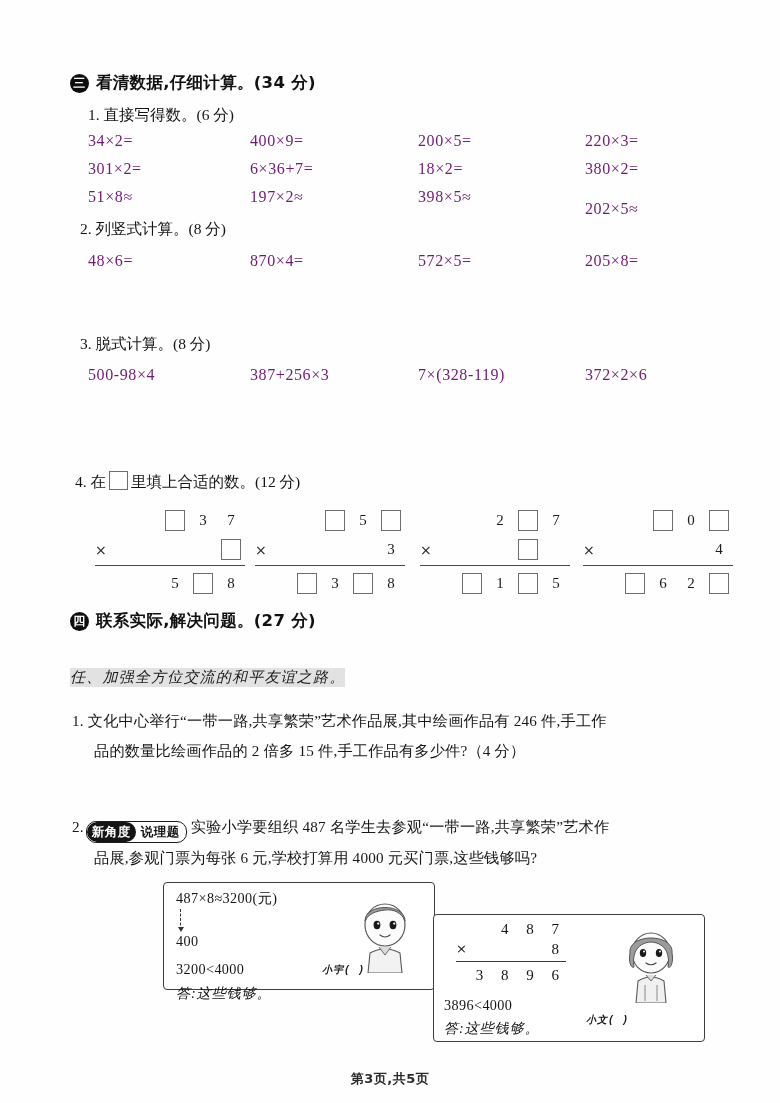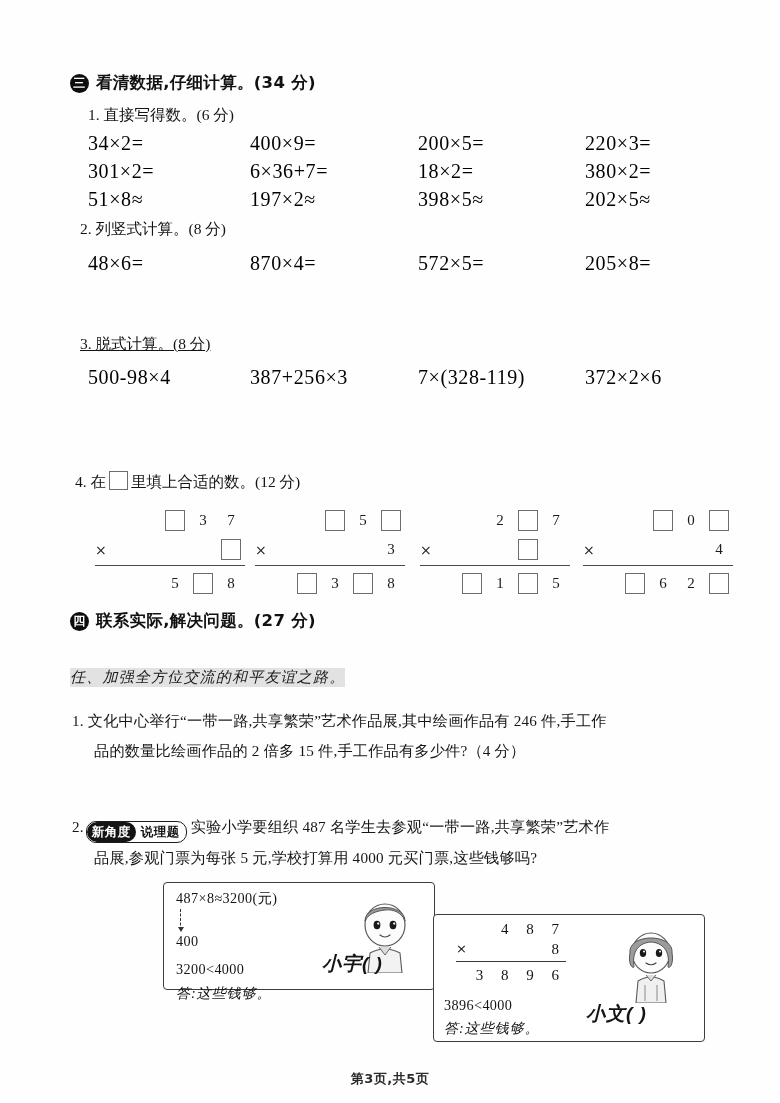--- a/index.html
+++ b/index.html
@@ -54,25 +54,25 @@
     position: absolute;
     font-size: 15.5px;
     font-family: "Liberation Serif", "DejaVu Serif", serif;
     white-space: nowrap;
     color: #141414;
   }
 
   
   .expr {
     position: absolute;
-    font-size: 20px;
+    font-size: 16px;
     font-family: "Liberation Serif", "DejaVu Serif", serif;
     white-space: nowrap;
     letter-spacing: 0.6px;
-    color: #000000;
+    color: #701a75;
   }
 
   
   .vmul {
     position: absolute;
     width: 150px;
   }
   .vrow {
     display: flex;
     align-items: center;
@@ -252,22 +252,22 @@
     left: 0;
     font-family: "DejaVu Sans", sans-serif;
     font-size: 13px;
   }
   .vcalc .hr {
     border-bottom: 1.2px solid #3a3a3a;
     margin: 2px 0 3px 0;
   }
   .name-tag {
     position: absolute;
-    font-size: 19px;
-    font-family: Liberation Sans, sans-serif;
+    font-size: 10px;
+    font-family: Liberation Mono, monospace;
     font-style: italic;
     font-weight: bold;
     color: #141414;
     letter-spacing: 1px;
     white-space: nowrap;
   }
 
   
   .figure { position: absolute; }
 
@@ -301,29 +301,29 @@
   <div class="expr" style="left:585px; top:132px;">220×3=</div>
 
   <div class="expr" style="left:88px;  top:160px;">301×2=</div>
   <div class="expr" style="left:250px; top:160px;">6×36+7=</div>
   <div class="expr" style="left:418px; top:160px;">18×2=</div>
   <div class="expr" style="left:585px; top:160px;">380×2=</div>
 
   <div class="expr" style="left:88px;  top:188px;">51×8≈</div>
   <div class="expr" style="left:250px; top:188px;">197×2≈</div>
   <div class="expr" style="left:418px; top:188px;">398×5≈</div>
-  <div class="expr" style="left:585px; top:188px;text-align:center;">202×5≈</div>
+  <div class="expr" style="left:585px; top:200px;text-align:center;">202×5≈</div>
 
   <div class="q-label" style="left:80px; top:219px;">2. 列竖式计算。(8 分)</div>
   <div class="expr" style="left:88px;  top:252px;">48×6=</div>
   <div class="expr" style="left:250px; top:252px;">870×4=</div>
   <div class="expr" style="left:418px; top:252px;">572×5=</div>
   <div class="expr" style="left:585px; top:252px;">205×8=</div>
 
-  <div class="q-label" style="left:80px; top:334px;text-decoration:underline;">3. 脱式计算。(8 分)</div>
+  <div class="q-label" style="left:80px; top:334px;">3. 脱式计算。(8 分)</div>
   <div class="expr" style="left:88px;  top:366px;">500-98×4</div>
   <div class="expr" style="left:250px; top:366px;">387+256×3</div>
   <div class="expr" style="left:418px; top:366px;">7×(328-119)</div>
   <div class="expr" style="left:585px; top:366px;">372×2×6</div>
 
   <div class="q-label" style="left:75px; top:471px;">
     <span>4. 在</span><span class="inline-blank"></span><span>里填上合适的数。(12 分)</span>
   </div>
 
   <div class="vmul" style="left:95px; top:506px;">
@@ -460,21 +460,21 @@
     <div style="padding-left:22px;">品的数量比绘画作品的 2 倍多 15 件,手工作品有多少件?（4 分）</div>
   </div>
 
   <div class="prose" style="left:72px; top:812px; width:670px;">
     <div>
       <span>2.</span><span class="badge">
           <span class="b-dark">新角度</span>
           <span class="b-light">说理题</span>
         </span><span>实验小学要组织 487 名学生去参观“一带一路,共享繁荣”艺术作</span>
     </div>
-    <div style="padding-left:22px;">品展,参观门票为每张 5 元,学校打算用 4000 元买门票,这些钱够吗?</div>
+    <div style="padding-left:22px;">品展,参观门票为每张 6 元,学校打算用 4000 元买门票,这些钱够吗?</div>
   </div>
 
   <div class="ansbox" style="left:163px; top:882px; width:272px; height:108px;">
     <div class="body">
       <div class="line-txt" style="position:absolute; left:12px; top:6px;">487×8≈3200(元)</div>
       <div class="arrow-down"></div>
       <div class="line-txt" style="position:absolute; left:12px; top:50px;">400</div>
       <div class="line-txt" style="position:absolute; left:12px; top:78px;">3200&lt;4000</div>
       <div class="line-cn" style="position:absolute; left:12px; top:101px;">答:这些钱够。</div>
 

